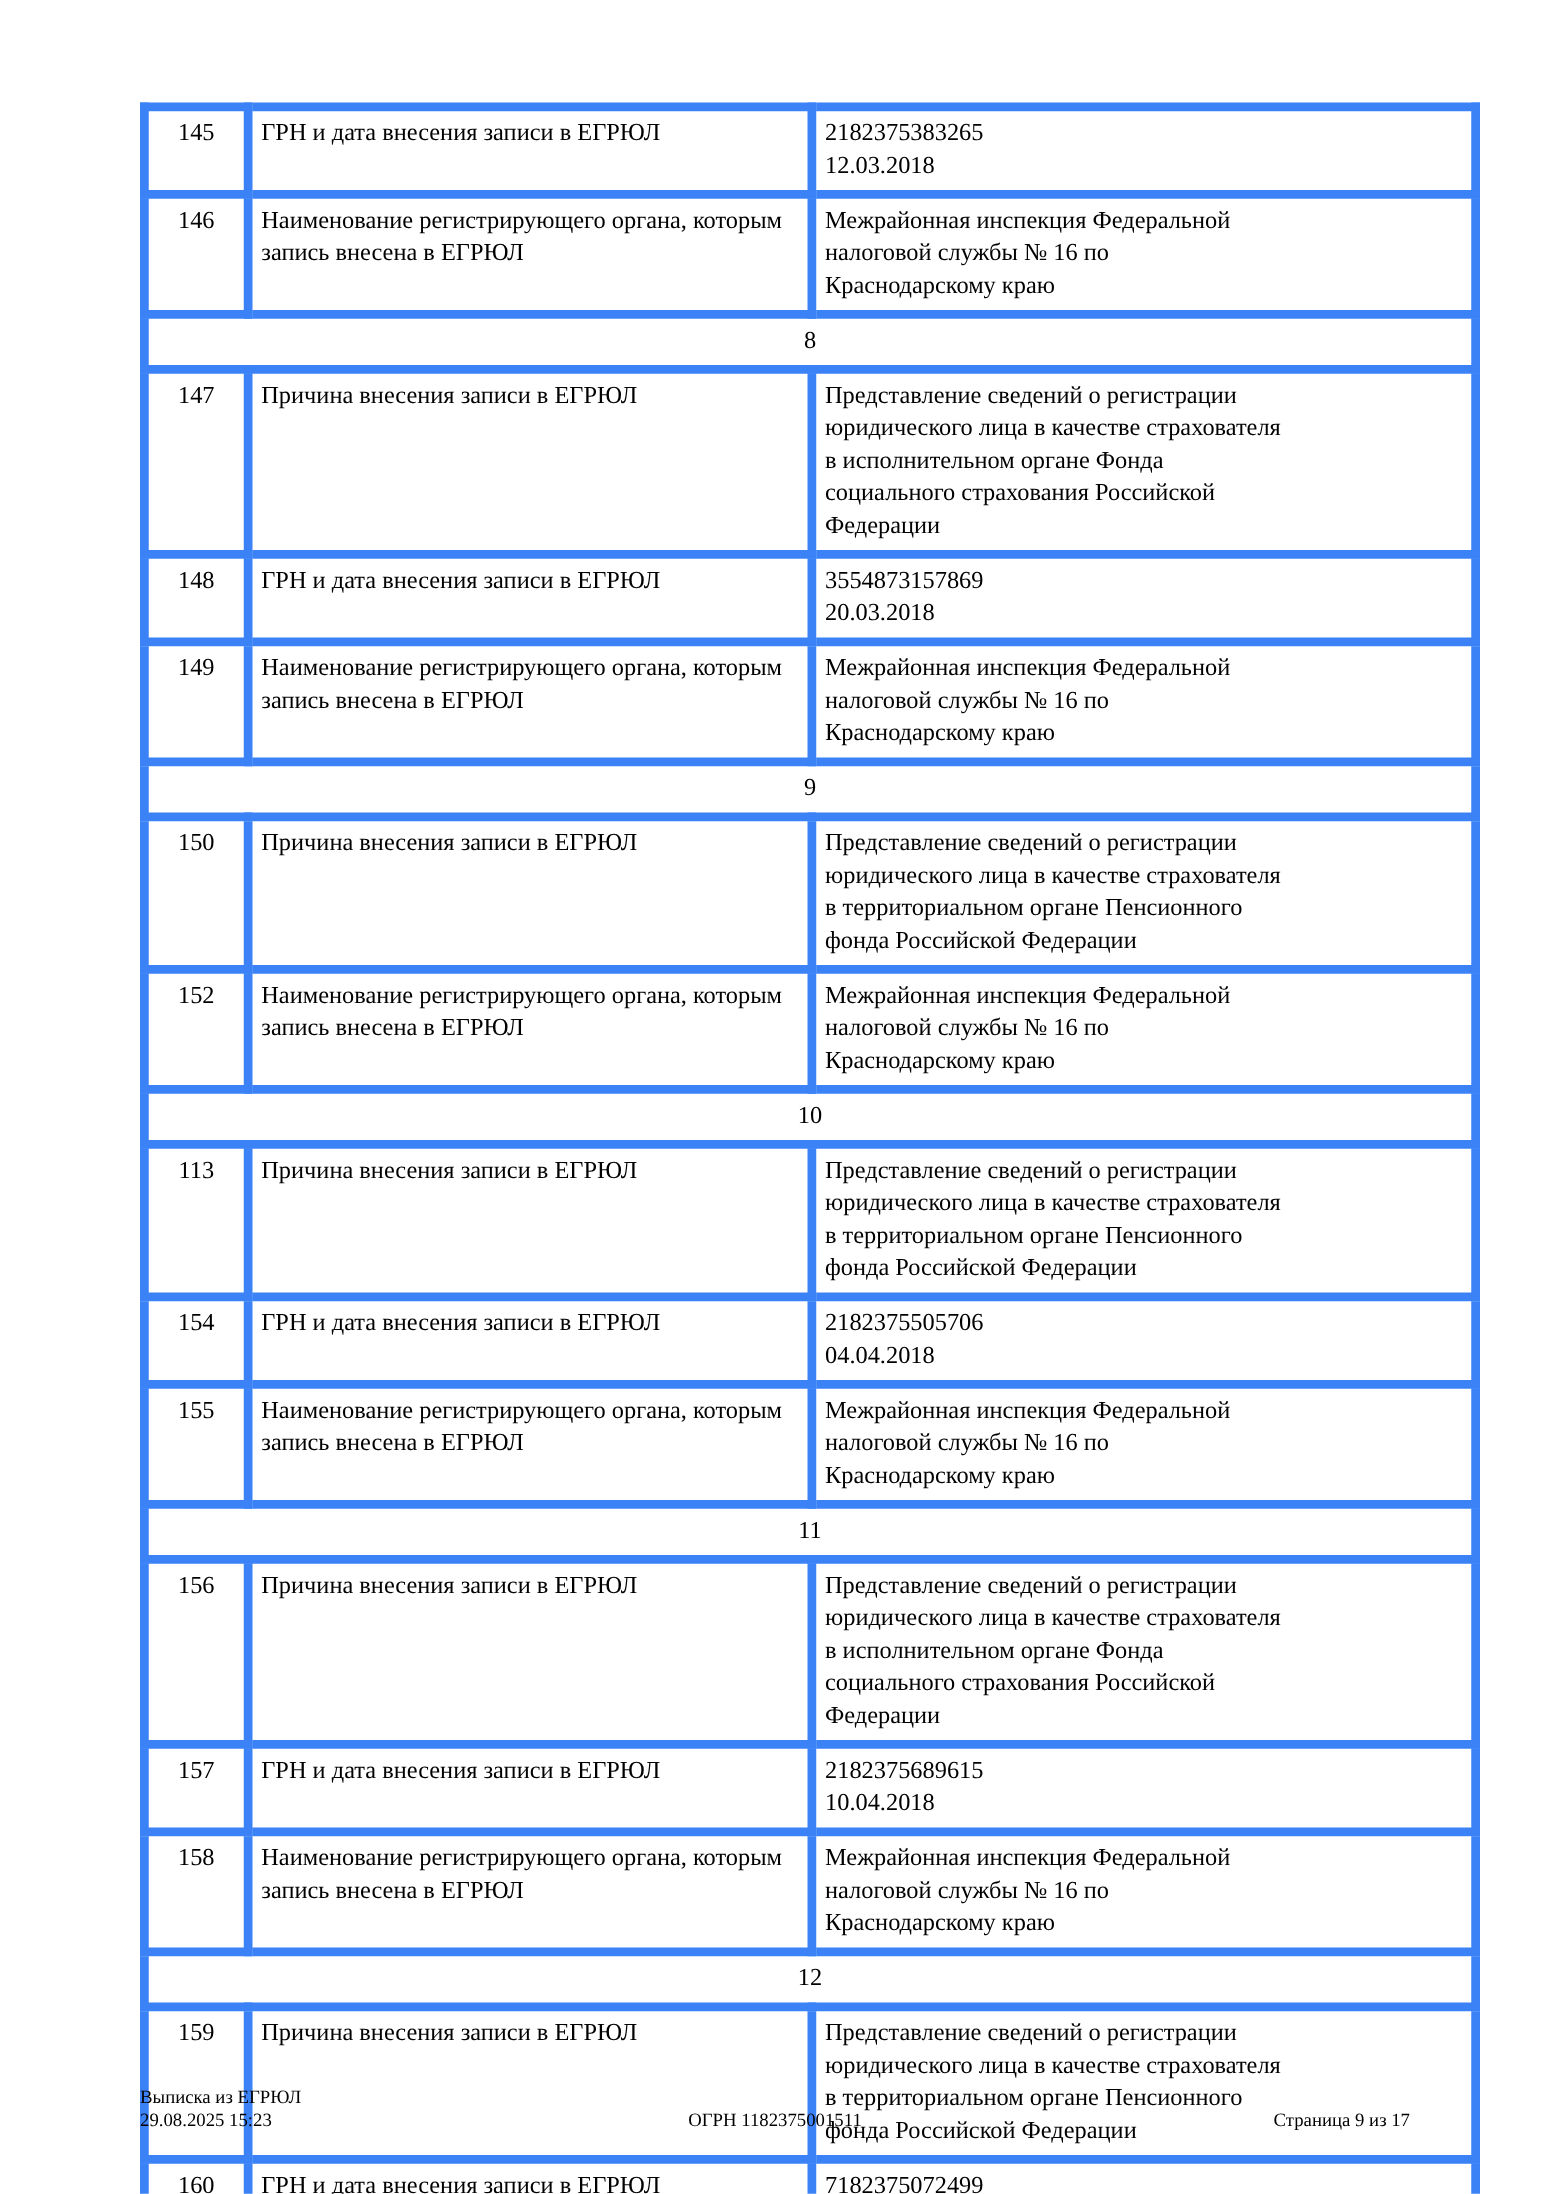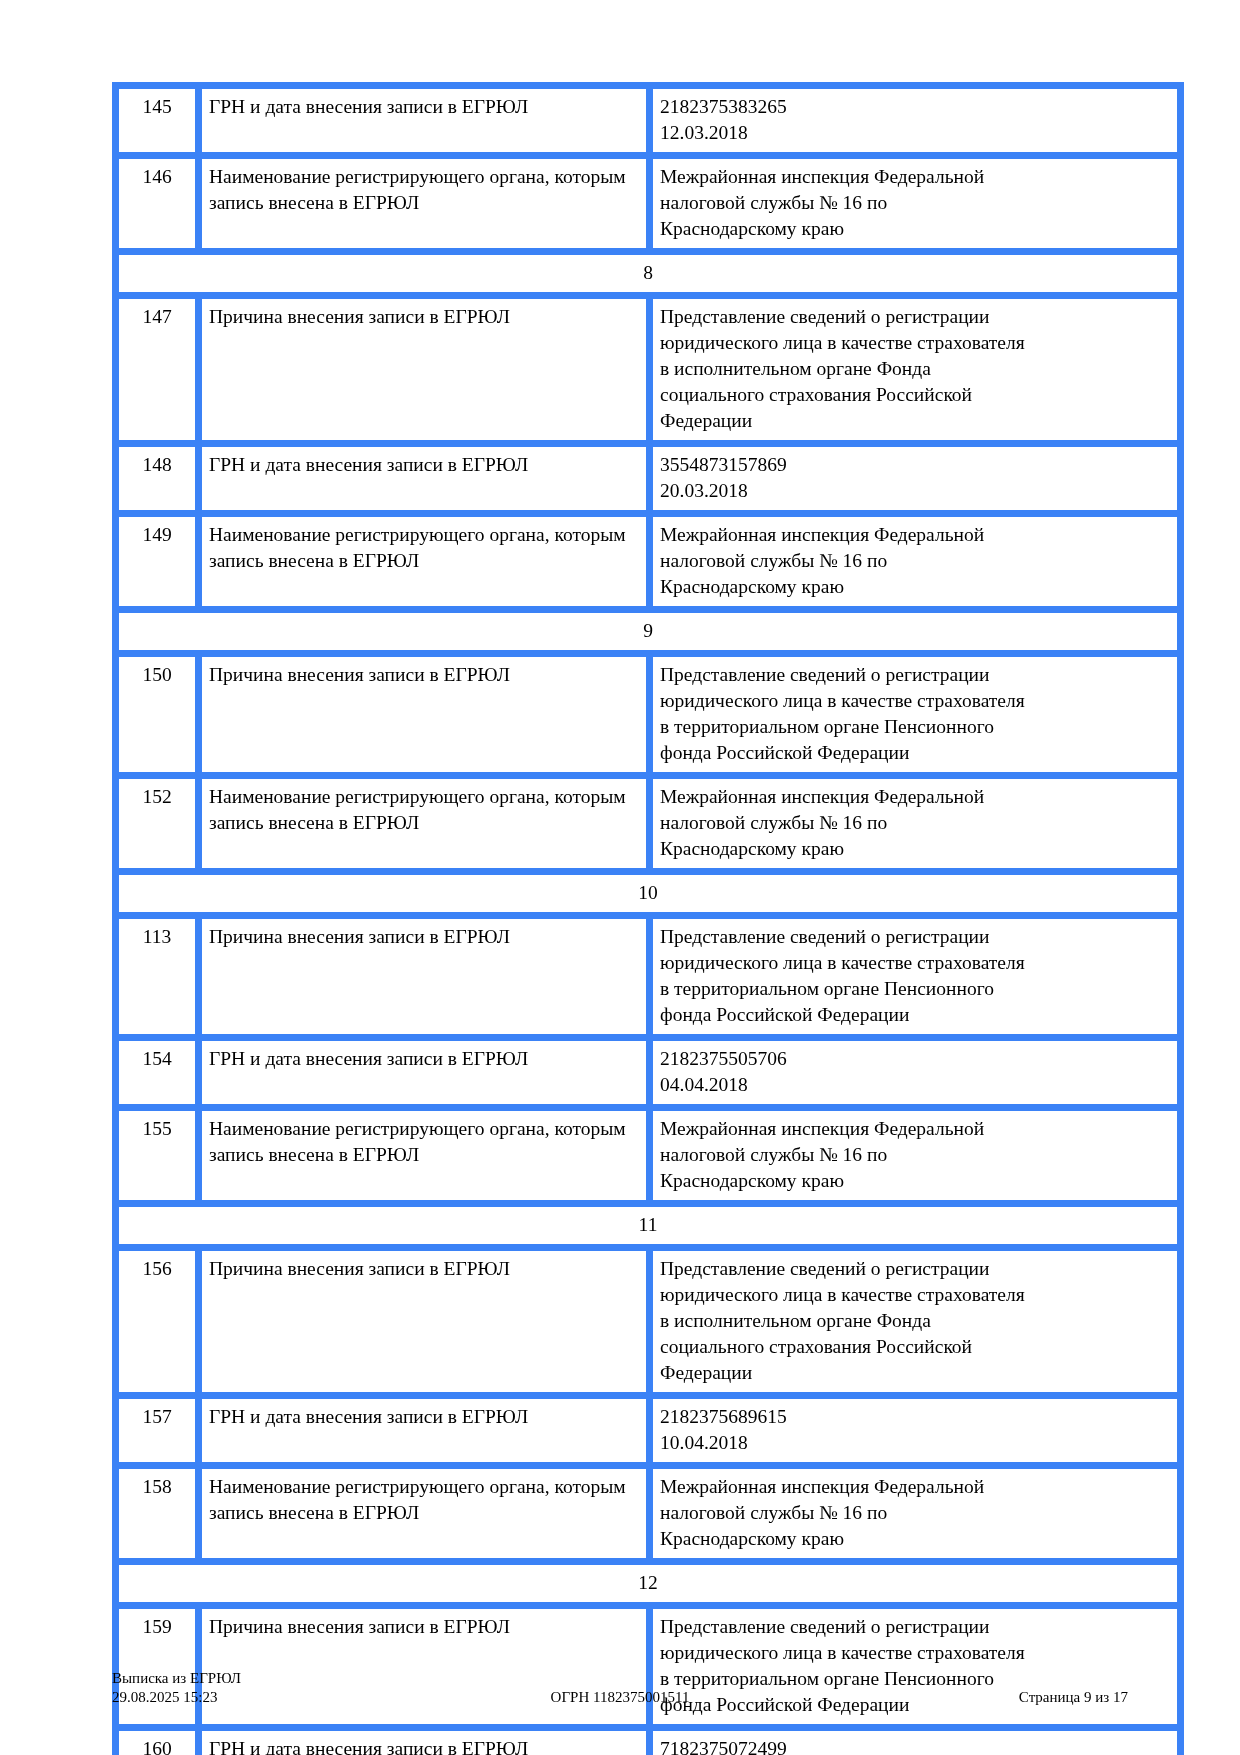--- a/index.html
+++ b/index.html
@@ -55,21 +55,21 @@
     position: absolute;
     left: 112px;
     right: 112px;
     bottom: 48px;
     font-family: "Liberation Serif", serif;
     font-size: 15px;
     line-height: 19px;
   }
   .footer-row {
     display: flex;
-    justify-content: center;
+    justify-content: flex-end;
     align-items: flex-start;
   }
   .footer-left { text-align: left; width: 33%; }
   .footer-center { text-align: center; width: 34%; padding-top: 19px; }
   .footer-right { text-align: right; width: 33%; padding-top: 19px; }
   .footer-left .l1 { display: block; }
   .footer-left .l2 { display: block; }
 </style>
 </head>
 <body>

